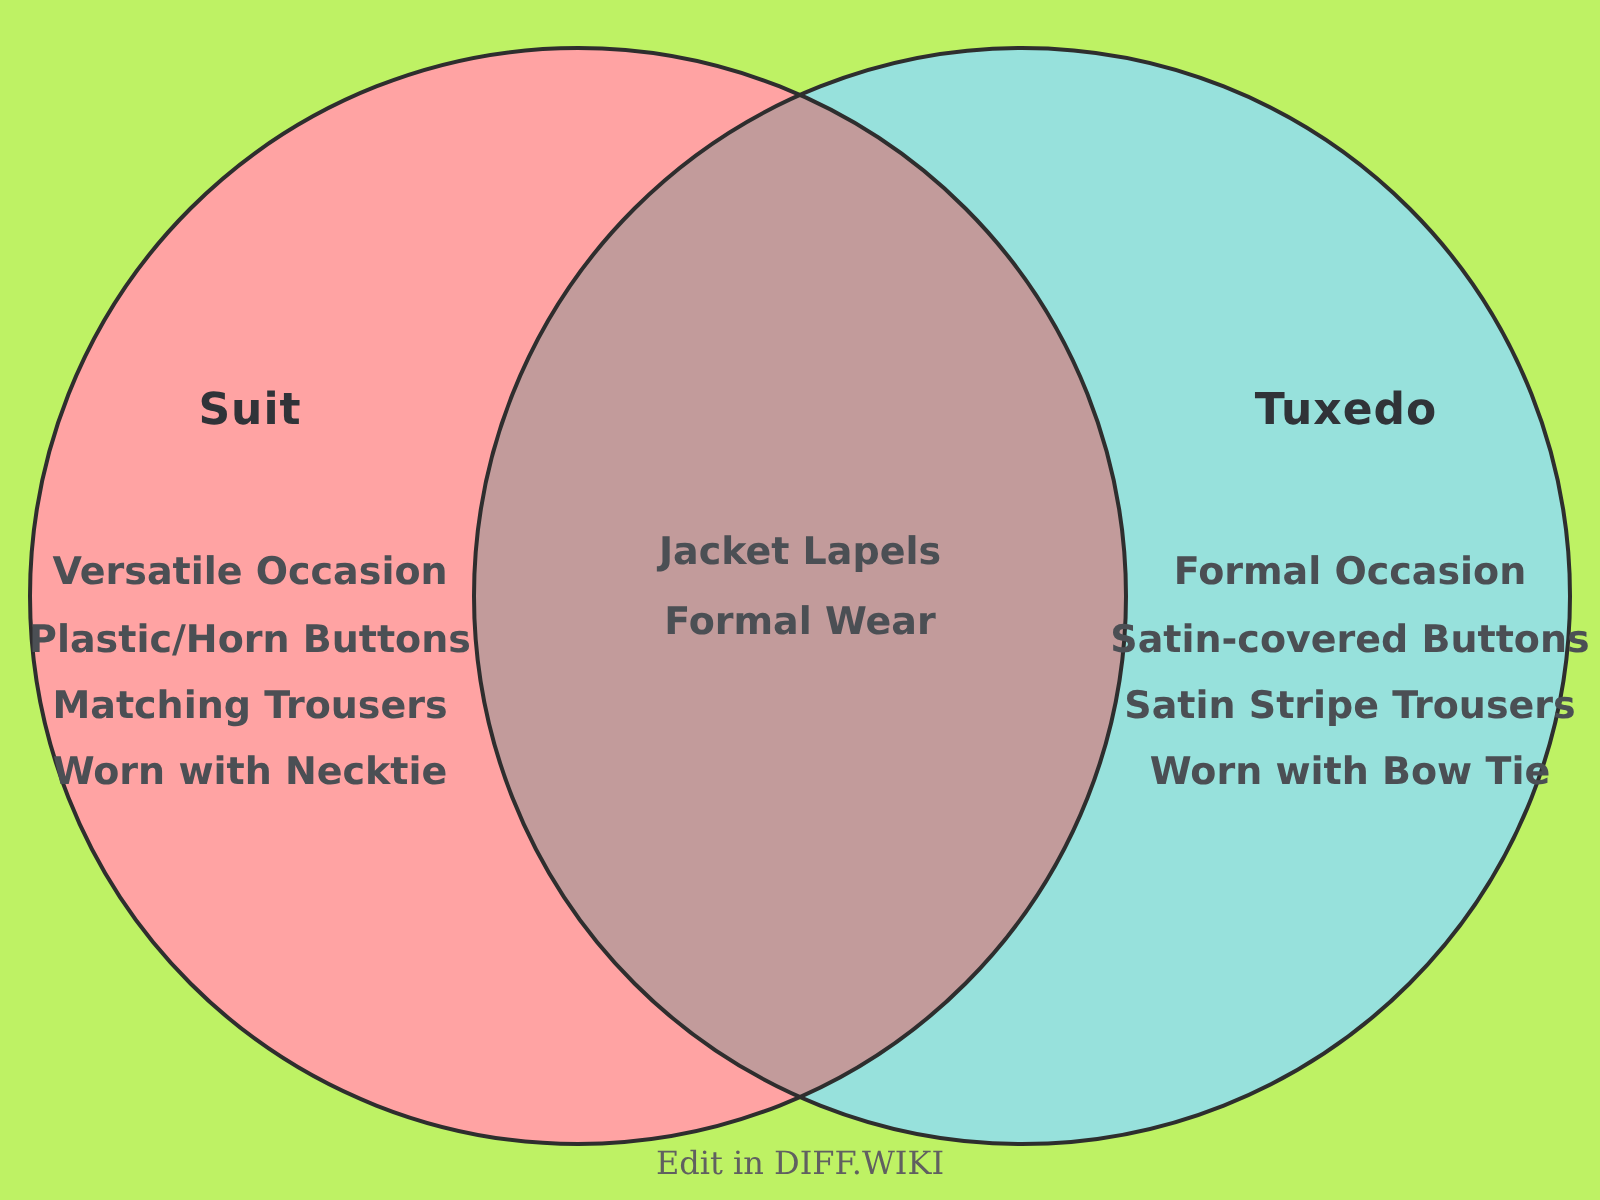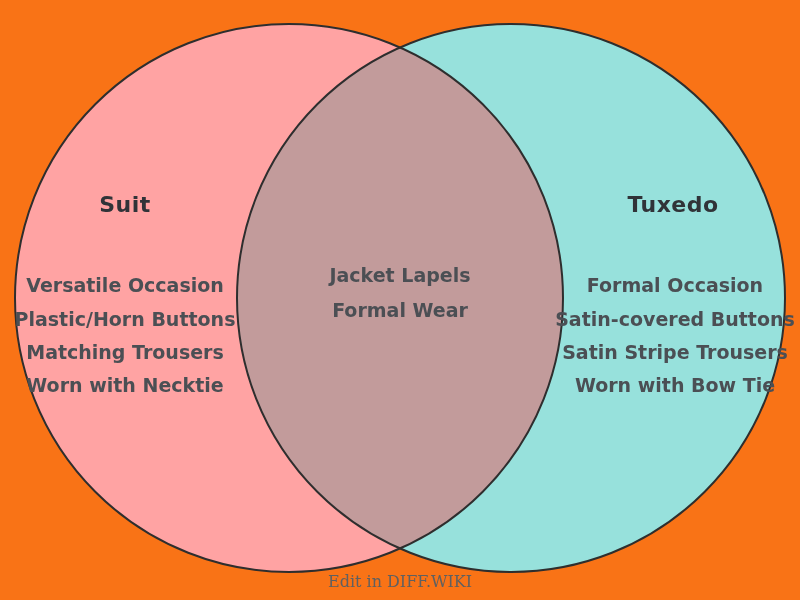--- a/index.html
+++ b/index.html
@@ -4,21 +4,21 @@
 <style>
   html, body {
     margin: 0;
     padding: 0;
     background: #ffffff;
   }
   .stage {
     position: relative;
     width: 800px;
     height: 600px;
-    background: #f97316;
+    background: #bef264;
     overflow: hidden;
   }
   svg text {
     font-family: "DejaVu Sans", sans-serif;
     font-weight: bold;
     text-anchor: middle;
   }
   .titles text {
     font-size: 22px;
     letter-spacing: 0.5px;

